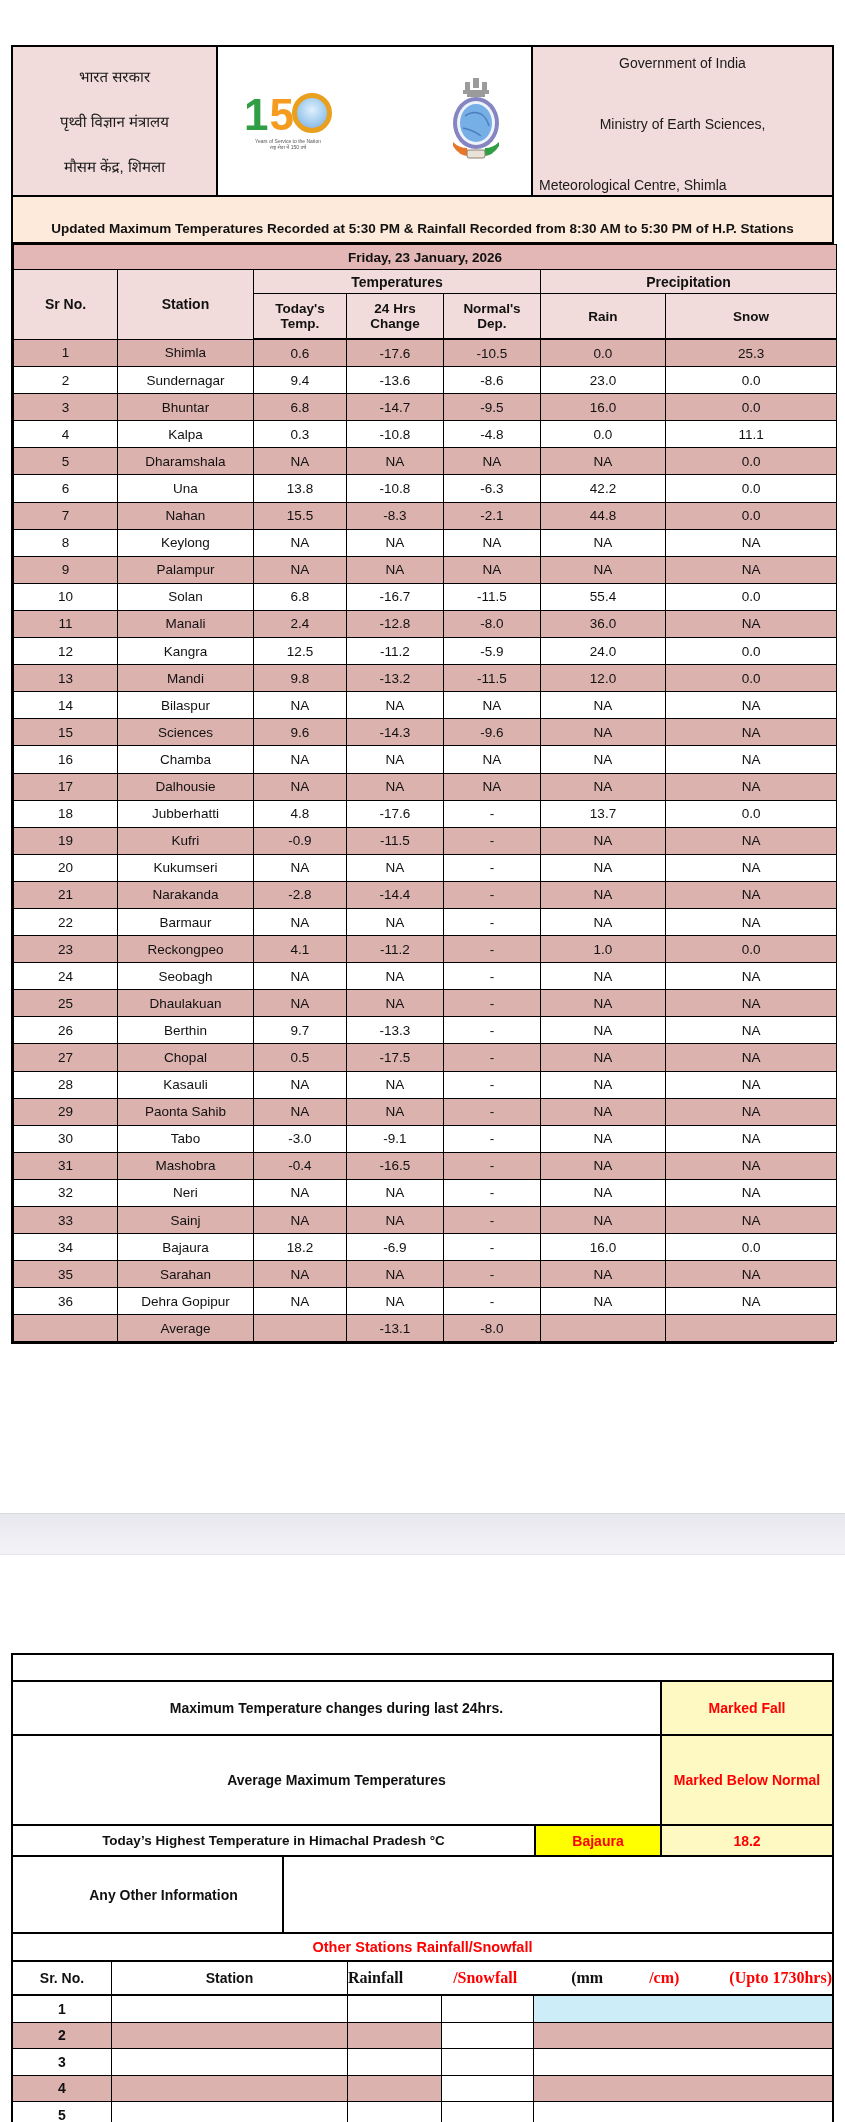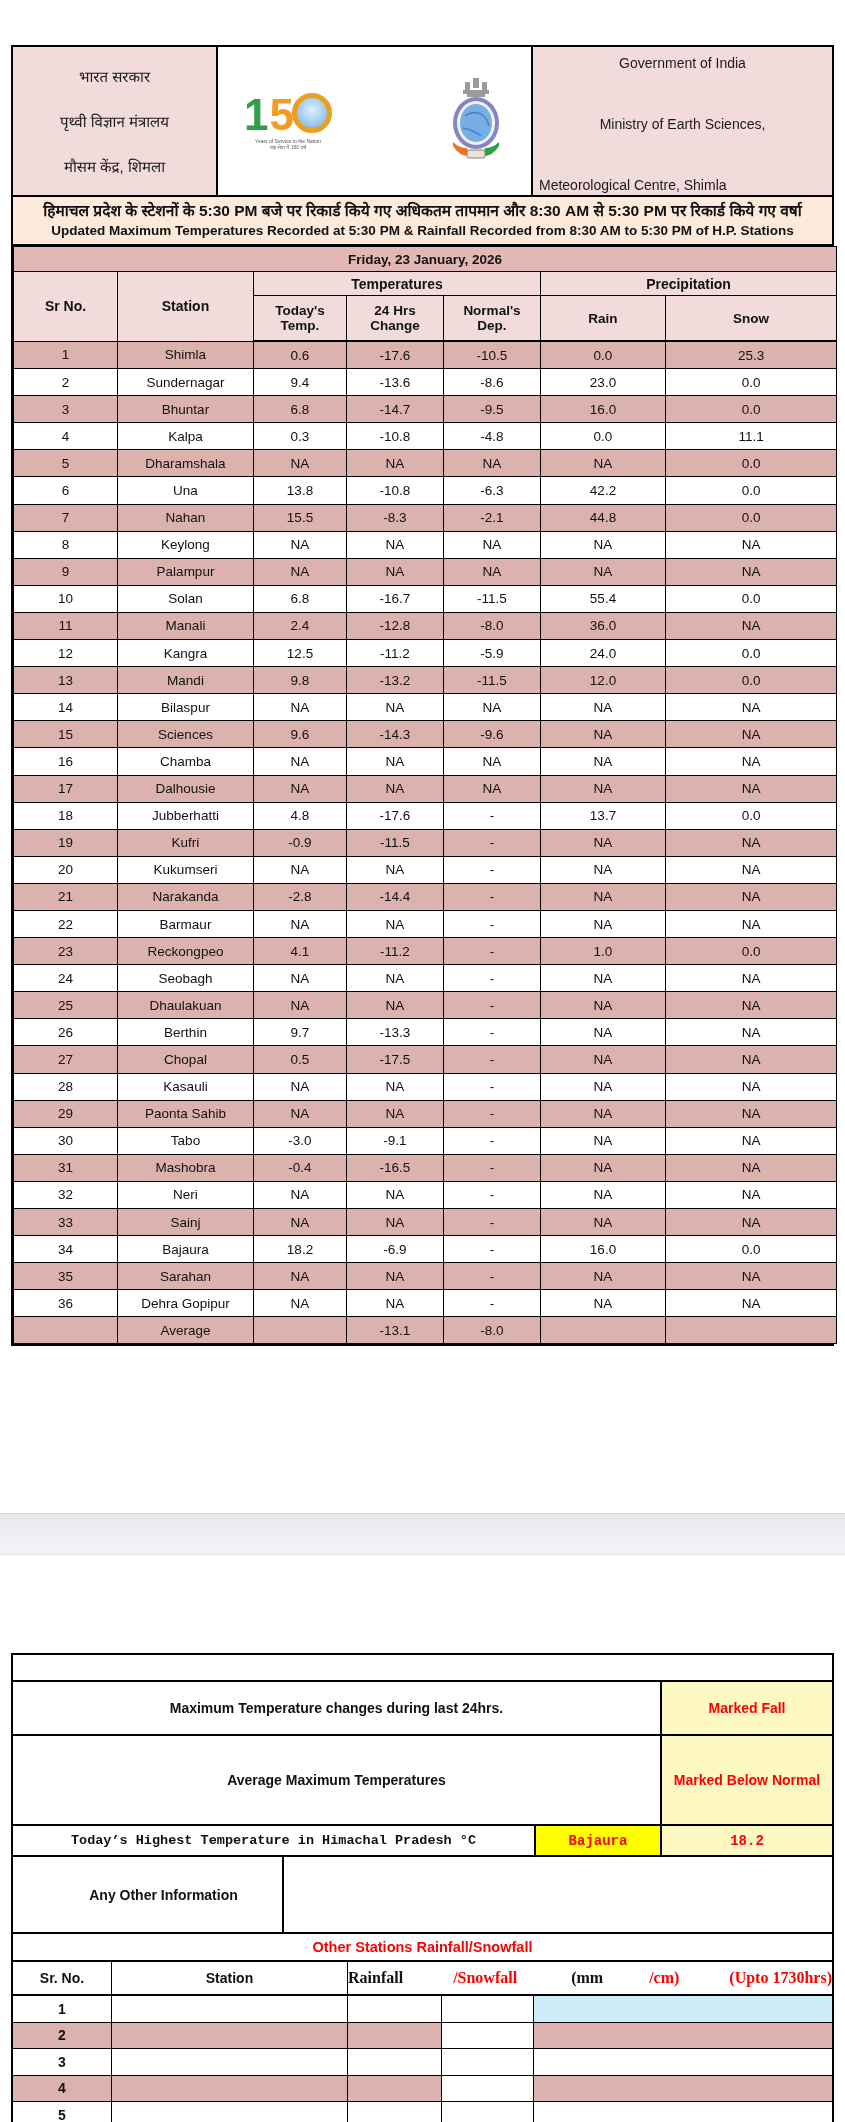--- a/index.html
+++ b/index.html
@@ -21,21 +21,21 @@
   .logo150 .d1{color:#2f9e45;}
   .logo150 .d5{color:#f49b20;margin-left:1px;}
   .logo150 .d0{width:30px;height:30px;border-radius:50%;border:5px solid #e8a01e;background:radial-gradient(circle at 50% 40%,#dff0fb 0%,#9ec9ee 60%,#7aa9d8 100%);margin-left:-2px;margin-bottom:2px;}
   .logo150 .cap{font-size:5px;color:#555;line-height:6px;text-align:center;margin-top:3px;}
 
   
   .emblem{display:flex;flex-direction:column;align-items:center;}
 
   .title-block{background:#fdeada;border-bottom:2px solid #000;text-align:center;color:#111;padding:3px 6px 4px 6px;}
   .title-hindi{font-weight:bold;font-size:15.5px;line-height:21px;}
-  .title-english{font-weight:bold;font-size:13.5px;line-height:19px;margin-top:0;}
+  .title-english{font-weight:bold;font-size:13.5px;line-height:19px;margin-top:19px;}
 
   table.main{width:100%;border-collapse:collapse;table-layout:fixed;}
   table.main td,table.main th{border:1.5px solid #000;text-align:center;vertical-align:middle;font-size:13.5px;color:#111;padding:0 2px;overflow:hidden;}
   td.daterow{background:#e3b7b5;font-weight:600;font-size:14px;height:24px;border-bottom:2px solid #000;}
   tr.hrow1 th{background:#f2dcdb;font-weight:bold;height:23px;font-size:14px;}
   tr.hrow2 th{background:#f2dcdb;font-weight:bold;height:44px;white-space:pre-line;border-bottom:2px solid #000;font-size:13.5px;}
   th.vspan{background:#f2dcdb;font-weight:bold;font-size:14px;}
   tr.data td{height:26.1px;}
   tr.data.odd td{background:#dcb2af;}
   tr.data.even td{background:#ffffff;}
@@ -50,21 +50,21 @@
   #gray-band{position:absolute;left:0;top:1513px;width:845px;height:40px;background:linear-gradient(#e7e7ee,#f3f3f7);border-top:1px solid #d9d9e0;border-bottom:1px solid #e3e3e9;}
 
   
   #bottom-sheet{position:absolute;left:11px;top:1653px;width:823px;border:2.5px solid #000;border-bottom-width:2px;box-sizing:border-box;background:#fff;font-size:14px;color:#111;}
   .b-empty{height:25px;border-bottom:2px solid #000;}
   .b-flex{display:flex;border-bottom:2px solid #000;}
   .b-label{flex:1;display:flex;align-items:center;justify-content:center;font-weight:bold;text-align:center;}
   .b-yellow{width:172px;background:#fef9c3;border-left:2px solid #000;display:flex;align-items:center;justify-content:center;font-weight:bold;color:#fe0000;text-align:center;box-sizing:border-box;}
   .r-maxchange{height:52px;}
   .r-avgmax{height:88px;}
-  .r-highest{height:29px;font-family:Liberation Mono, monospace;}
+  .r-highest{height:29px;}
   .r-highest .b-label{font-size:13.5px;}
   .cell-bajaura{width:126px;background:#ffff00;border-left:2px solid #000;display:flex;align-items:center;justify-content:center;font-weight:bold;color:#fe0000;box-sizing:border-box;}
   .r-anyother{height:75px;}
   .aoi-label{width:239px;border-right:2px solid #000;display:flex;align-items:center;justify-content:center;font-weight:bold;box-sizing:border-box;margin-left:32px;}
   .aoi-value{flex:1;}
   .r-otherstations{height:26px;border-bottom:2px solid #000;display:flex;align-items:center;justify-content:center;font-weight:bold;color:#fe0000;font-size:14.5px;}
   .os-header{display:flex;border-bottom:2px solid #000;height:32px;}
   .os-header .os-sr{width:99px;border-right:1.5px solid #000;display:flex;align-items:center;justify-content:center;font-weight:bold;box-sizing:border-box;}
   .os-header .os-st{width:236px;border-right:1.5px solid #000;display:flex;align-items:center;justify-content:center;font-weight:bold;box-sizing:border-box;}
   .os-header .os-rf{flex:1;display:flex;align-items:center;justify-content:space-between;font-family:"Liberation Serif","DejaVu Serif",serif;font-weight:bold;font-size:16px;white-space:pre;}
@@ -126,21 +126,20 @@
       </div>
 
       <div class="h-right">
         <div>Government of India</div>
         <div>Ministry of Earth Sciences,</div>
         <div class="line3">Meteorological Centre, Shimla</div>
       </div>
     </div>
 
     <div class="title-block">
-      <div class="title-hindi">हिमाचल प्रदेश के स्टेशनों के 5:30 PM बजे पर रिकार्ड किये गए अधिकतम तापमान और 8:30 AM से 5:30 PM पर रिकार्ड किये गए वर्षा</div>
       <div class="title-english">Updated Maximum Temperatures Recorded at 5:30 PM &amp; Rainfall Recorded from 8:30 AM to  5:30 PM of H.P. Stations</div>
     </div>
 
     <table class="main">
       <colgroup>
         <col class="c-sr">
           <col class="c-st">
           <col class="c-t1">
           <col class="c-t2">
           <col class="c-t3">

